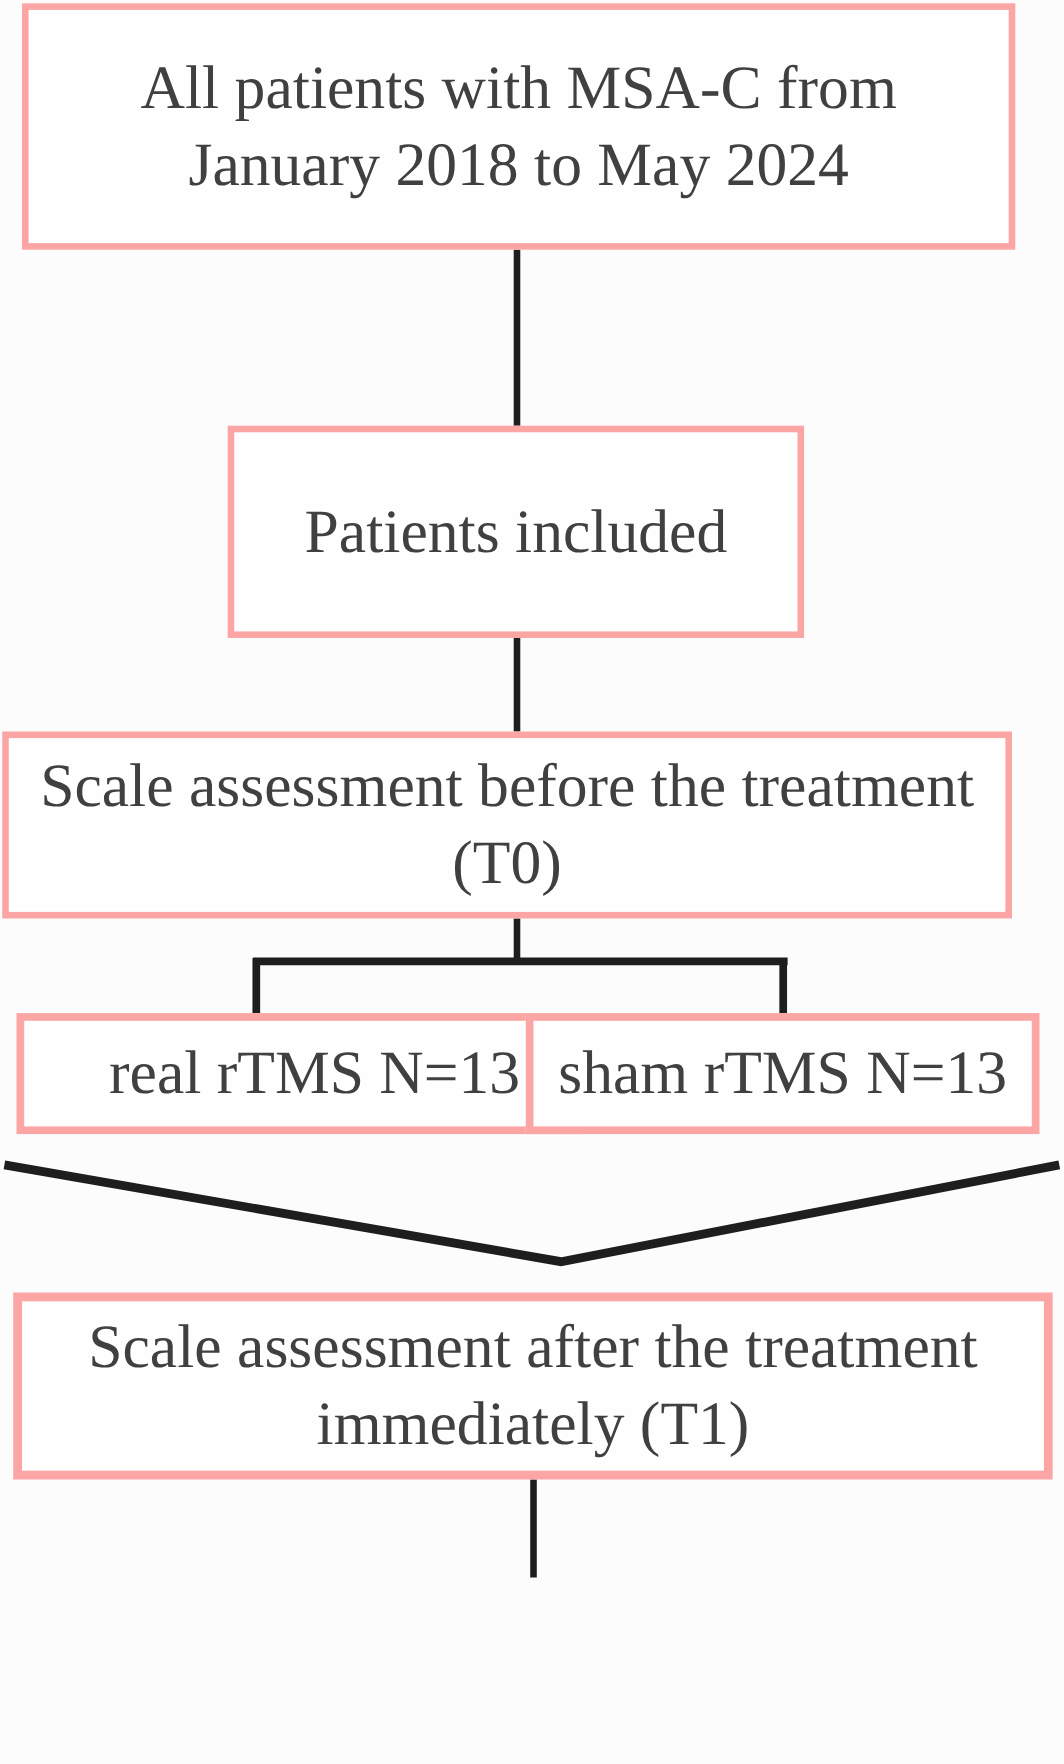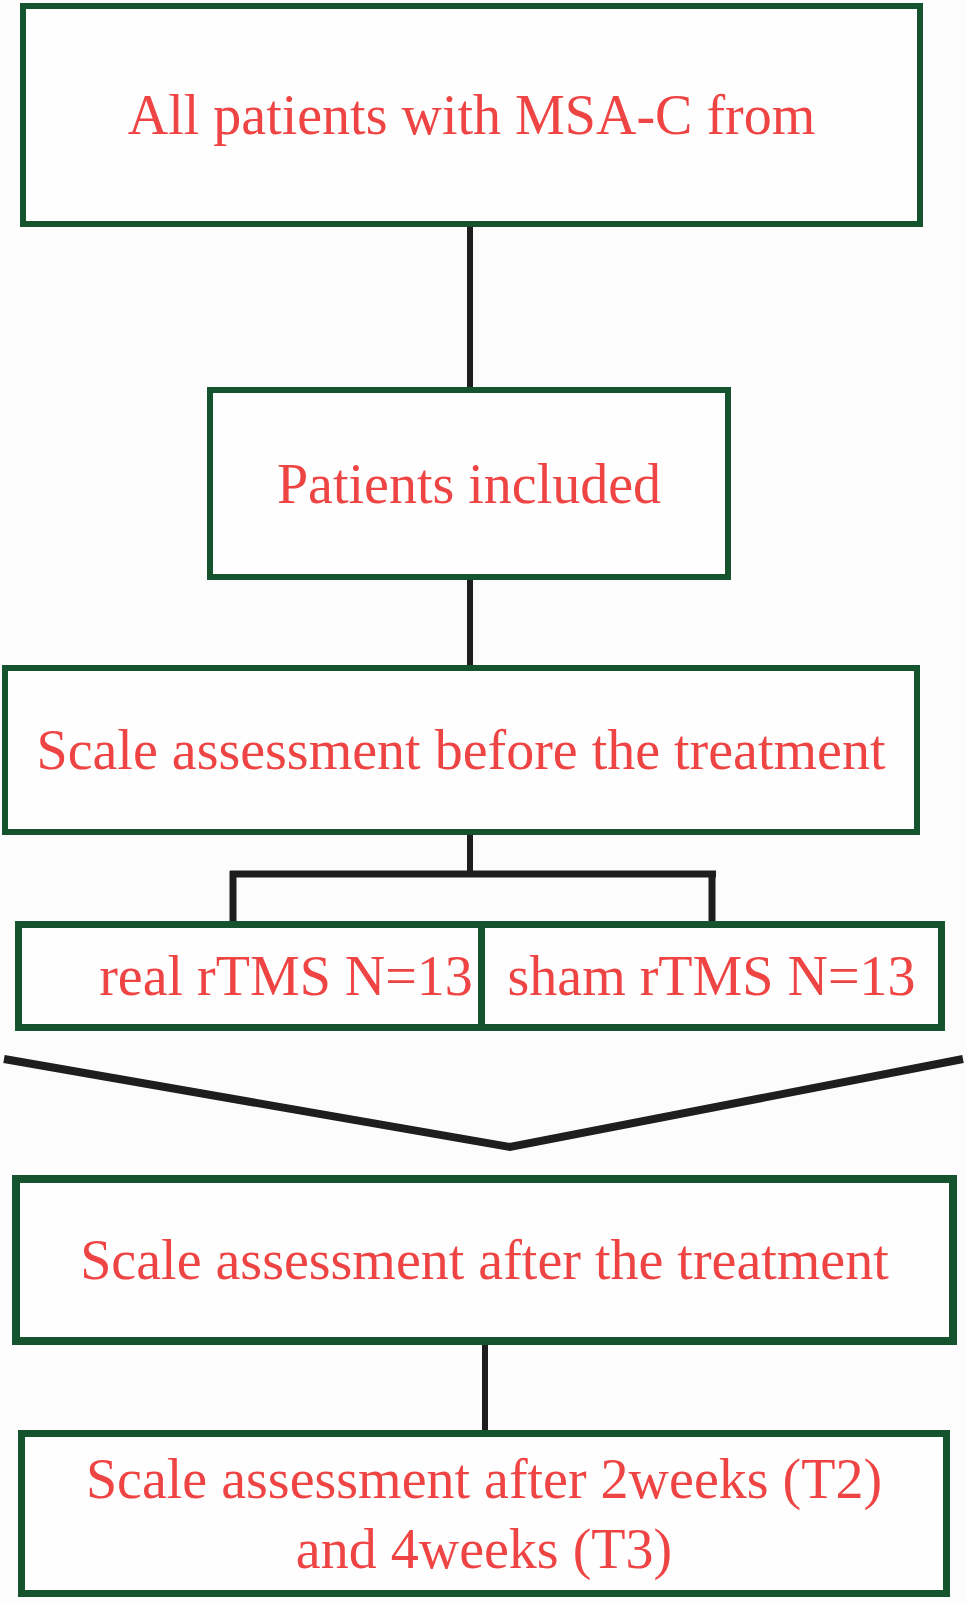--- a/index.html
+++ b/index.html
@@ -19,27 +19,27 @@
     position: absolute;
     left: 0;
     top: 0;
     width: 967px;
     height: 1604px;
   }
   .node {
     position: absolute;
     box-sizing: border-box;
     background: #fefefe;
-    border: 6px solid #14532d;
+    border: 6px solid #fca5a5;
     display: flex;
     flex-direction: column;
     align-items: center;
     justify-content: center;
     text-align: center;
-    color: #ef4444;
+    color: #404040;
     font-size: 56px;
     line-height: 70px;
   }
   .node .line {
     display: block;
     white-space: nowrap;
   }
   .node-population { left: 20px;  top: 3px;    width: 903px; height: 224px; }
   .node-included   { left: 207px; top: 387px;  width: 524px; height: 193px; }
   .node-t0         { left: 2px;   top: 665px;  width: 918px; height: 170px; }
@@ -67,40 +67,39 @@
 
     <line x1="712" y1="871" x2="712" y2="925" stroke="#1e1e1e" stroke-width="7"></line>
 
     <polyline points="4,1059 510,1147 963,1059" fill="none" stroke="#1e1e1e" stroke-width="8"></polyline>
 
     <line x1="485" y1="1342" x2="485" y2="1434" stroke="#1e1e1e" stroke-width="6"></line>
   </svg>
 
   <div class="node node-population">
     <span class="line">All patients with MSA-C from</span>
+    <span class="line">January 2018 to May 2024</span>
   </div>
 
   <div class="node node-included">
     <span class="line">Patients included</span>
   </div>
 
   <div class="node node-t0">
     <span class="line">Scale assessment before the treatment</span>
+    <span class="line">(T0)</span>
   </div>
 
   <div class="node node-real">
     <span class="line">real rTMS N=13</span>
   </div>
 
   <div class="node node-sham">
     <span class="line">sham rTMS N=13</span>
   </div>
 
   <div class="node node-t1">
     <span class="line">Scale assessment after the treatment</span>
+    <span class="line">immediately (T1)</span>
   </div>
 
-  <div class="node node-t23">
-    <span class="line">Scale assessment after 2weeks (T2)</span>
-    <span class="line">and 4weeks (T3)</span>
-  </div>
 
 </div>
 
 </body></html>

